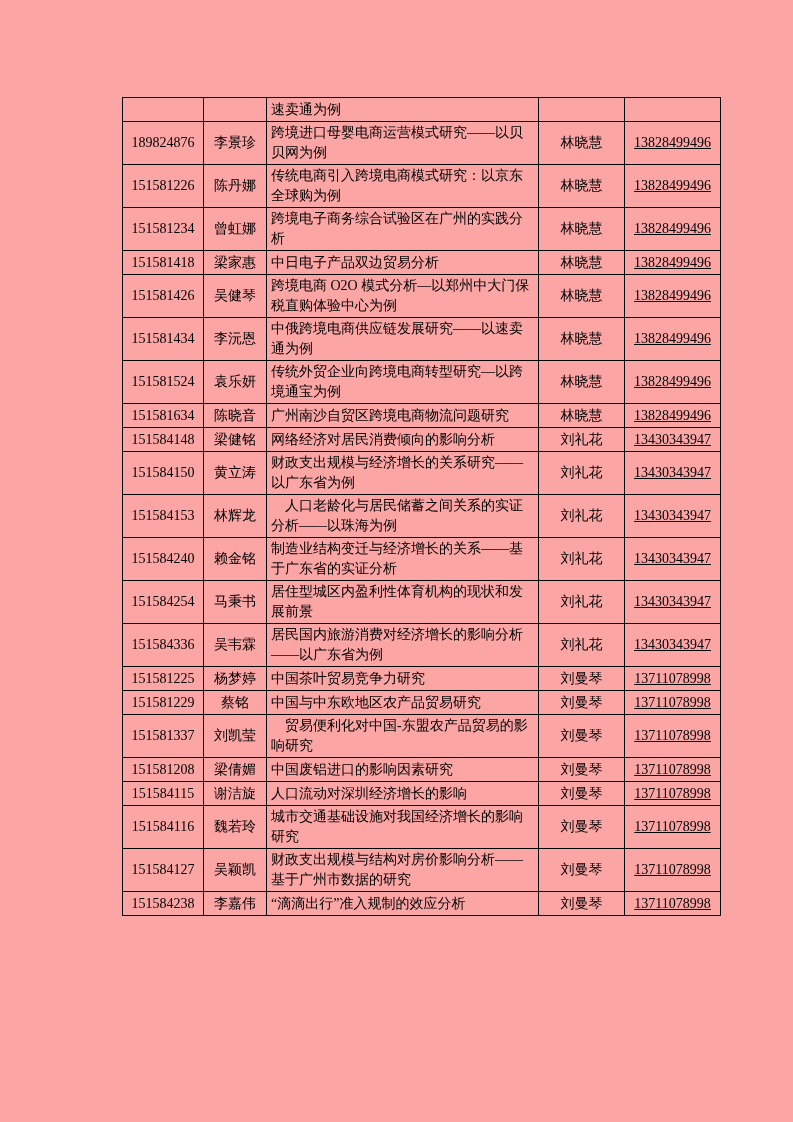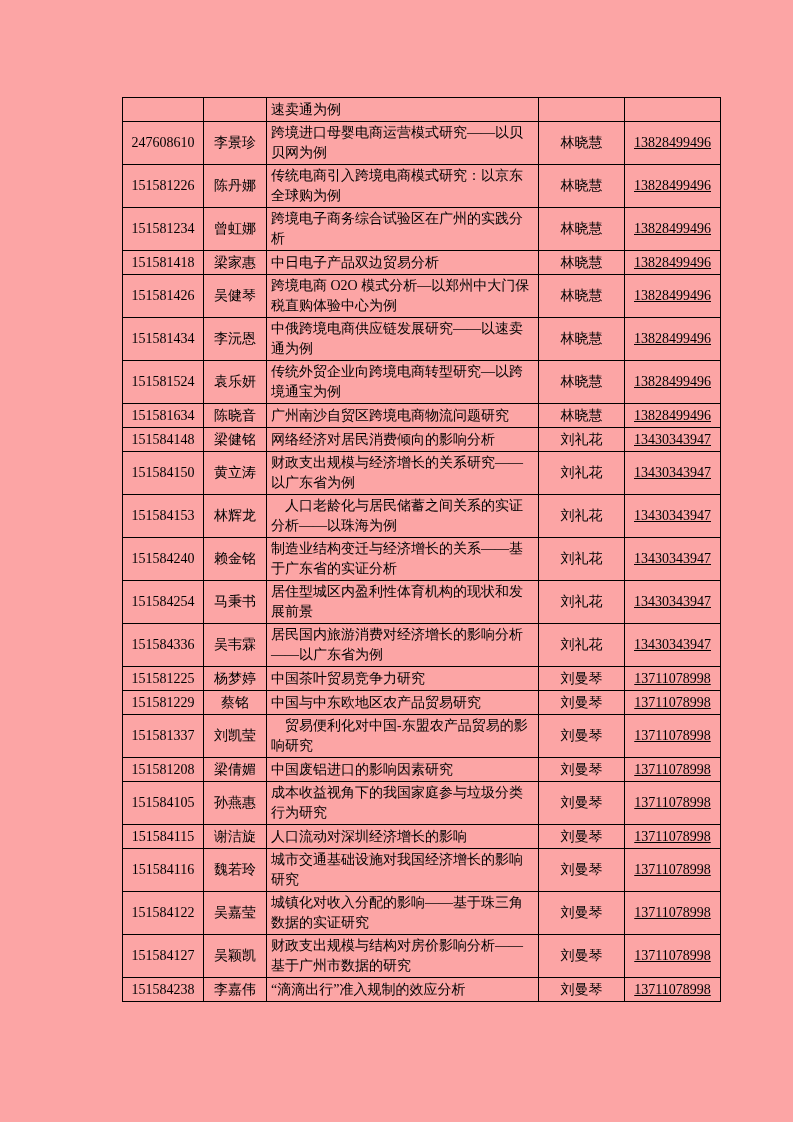--- a/index.html
+++ b/index.html
@@ -48,21 +48,21 @@
   <table class="thesis-table">
     <tbody>
         <tr>
           <td class="col-student_id"></td>
           <td class="col-name"></td>
           <td class="col-title">速卖通为例</td>
           <td class="col-advisor"></td>
           <td class="col-phone"></td>
         </tr>
         <tr>
-          <td class="col-student_id">247608610</td>
+          <td class="col-student_id">189824876</td>
           <td class="col-name">李景珍</td>
           <td class="col-title">跨境进口母婴电商运营模式研究——以贝贝网为例</td>
           <td class="col-advisor">林晓慧</td>
           <td class="col-phone">13828499496</td>
         </tr>
         <tr>
           <td class="col-student_id">151581226</td>
           <td class="col-name">陈丹娜</td>
           <td class="col-title">传统电商引入跨境电商模式研究：以京东全球购为例</td>
           <td class="col-advisor">林晓慧</td>
@@ -174,44 +174,30 @@
           <td class="col-phone">13711078998</td>
         </tr>
         <tr>
           <td class="col-student_id">151581208</td>
           <td class="col-name">梁倩媚</td>
           <td class="col-title">中国废铝进口的影响因素研究</td>
           <td class="col-advisor">刘曼琴</td>
           <td class="col-phone">13711078998</td>
         </tr>
         <tr>
-          <td class="col-student_id">151584105</td>
-          <td class="col-name">孙燕惠</td>
-          <td class="col-title">成本收益视角下的我国家庭参与垃圾分类行为研究</td>
-          <td class="col-advisor">刘曼琴</td>
-          <td class="col-phone">13711078998</td>
-        </tr>
-        <tr>
           <td class="col-student_id">151584115</td>
           <td class="col-name">谢洁旋</td>
           <td class="col-title">人口流动对深圳经济增长的影响</td>
           <td class="col-advisor">刘曼琴</td>
           <td class="col-phone">13711078998</td>
         </tr>
         <tr>
           <td class="col-student_id">151584116</td>
           <td class="col-name">魏若玲</td>
           <td class="col-title">城市交通基础设施对我国经济增长的影响研究</td>
-          <td class="col-advisor">刘曼琴</td>
-          <td class="col-phone">13711078998</td>
-        </tr>
-        <tr>
-          <td class="col-student_id">151584122</td>
-          <td class="col-name">吴嘉莹</td>
-          <td class="col-title">城镇化对收入分配的影响——基于珠三角数据的实证研究</td>
           <td class="col-advisor">刘曼琴</td>
           <td class="col-phone">13711078998</td>
         </tr>
         <tr>
           <td class="col-student_id">151584127</td>
           <td class="col-name">吴颖凯</td>
           <td class="col-title">财政支出规模与结构对房价影响分析——基于广州市数据的研究</td>
           <td class="col-advisor">刘曼琴</td>
           <td class="col-phone">13711078998</td>
         </tr>

